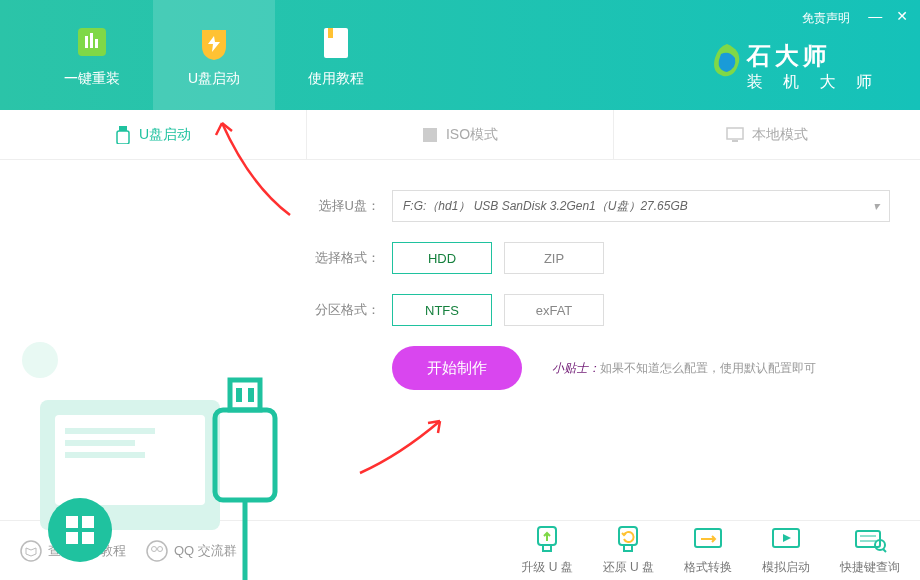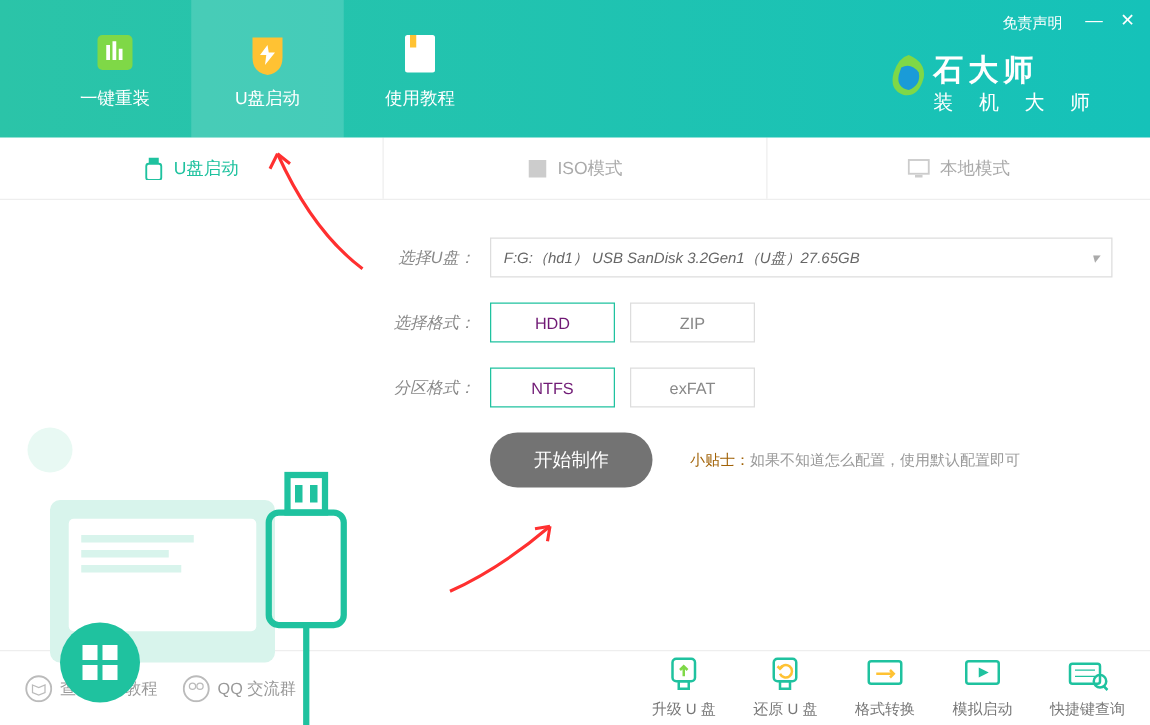--- a/index.html
+++ b/index.html
@@ -22,32 +22,32 @@
 .tabs { height: 50px; display: flex; border-bottom: 1px solid #eee; }
 .tab { flex: 1; display: flex; align-items: center; justify-content: center; gap: 8px; font-size: 14px; color: #aaa; cursor: pointer; border-right: 1px solid #eee;}
 .tab.active { color: #1fc29f; }
 .tab:last-child{border-right:none;}
 
 .content { display: flex; height: 360px; }
 .left-pane { width: 300px; position: relative; }
 .right-pane { flex: 1; padding: 30px 30px 0 10px; }
 
 .form-row { display: flex; align-items: center; margin-bottom: 20px; }
-.form-label { width: 70px; font-size: 13px; color: #888; text-align: right; margin-right: 12px; font-style: italic; }
+.form-label { width: 70px; font-size: 13px; color: #888; text-align: right; margin-right: 12px; }
 .select-box { flex: 1; border: 1px solid #ddd; height: 32px; display: flex; align-items: center; padding: 0 10px; font-size: 12px; color: #666; position: relative; cursor: pointer; font-style: italic; }
 .select-arrow { position: absolute; right: 10px; color: #aaa; }
 
 .btn-group { display: flex; gap: 12px; }
 .btn-opt { width: 100px; height: 32px; border: 1px solid #ddd; display: flex; align-items: center; justify-content: center; font-size: 13px; color: #888; cursor: pointer; }
-.btn-opt.selected { border-color: #1fc29f; color: #701a75; }
+.btn-opt.selected { border-color: #1fc29f; color: #15803d; }
 
 .start-row { display: flex; align-items: center; margin-top: 10px; }
-.start-btn { width: 130px; height: 44px; background: #737373; color: #fff; border-radius: 22px; display: flex; align-items: center; justify-content: center; font-size: 15px; cursor: pointer; margin-left: 82px; }
+.start-btn { width: 130px; height: 44px; background: #d946ef; color: #fff; border-radius: 22px; display: flex; align-items: center; justify-content: center; font-size: 15px; cursor: pointer; margin-left: 82px; }
 .tip { margin-left: 30px; font-size: 12px; color: #999; }
-.tip-label { color: #a16207; }
+.tip-label { color: #701a75; font-style: italic; }
 
 .bottom-bar { display: flex; align-items: center; height: 60px; padding: 0 20px; border-top: 1px solid #eee; }
 .bottom-left { display: flex; gap: 20px; }
 .bottom-link { display: flex; align-items: center; gap: 6px; color: #999; font-size: 13px; cursor: pointer; }
 .bottom-right { margin-left: auto; display: flex; gap: 30px; }
 .action-item { display: flex; flex-direction: column; align-items: center; gap: 4px; font-size: 12px; color: #777; cursor: pointer; text-align: right; }
 
 .arrow-ann { position: absolute; pointer-events: none; }
 .arrow1 { left: 210px; top: 115px; }
 .arrow2 { left: 350px; top: 415px; }

